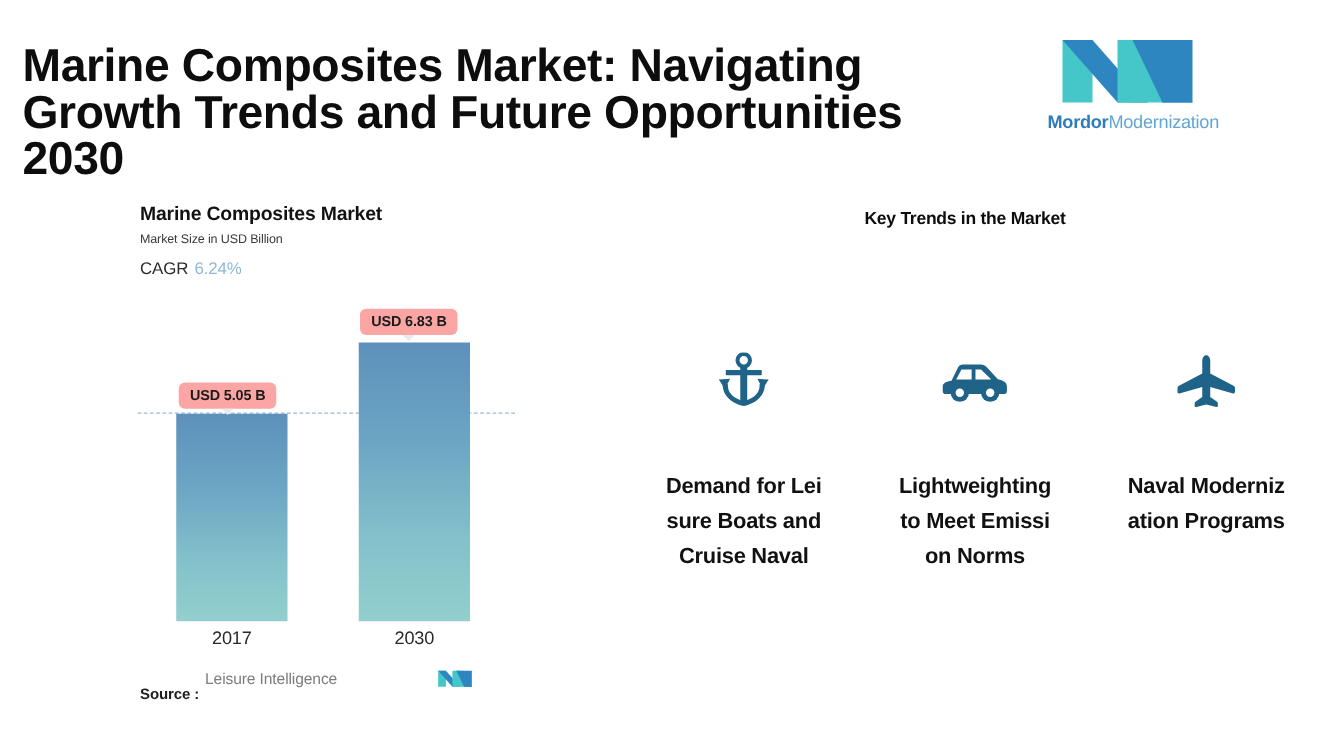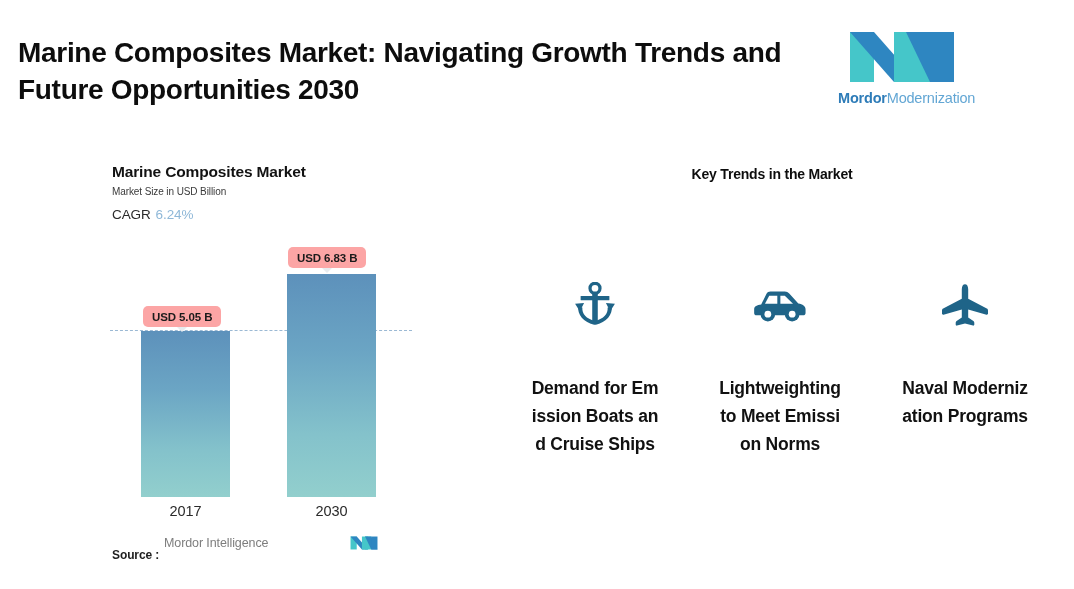--- a/index.html
+++ b/index.html
@@ -16,21 +16,21 @@
     height: 589px;
     background: #ffffff;
   }
 
   
   .page-title {
     position: absolute;
     left: 18px;
     top: 34px;
     width: 770px;
-    font-size: 28px;
+    font-size: 37px;
     font-weight: 700;
     line-height: 37px;
     letter-spacing: -0.3px;
     color: #0d0d0d;
   }
 
   
   .brand-logo {
     position: absolute;
     left: 838px;
@@ -284,21 +284,21 @@
 
       <div class="bar-label label-2025">USD 5.05 B</div>
       <div class="bar-label label-2030">USD 6.83 B</div>
 
       <div class="axis-tick tick-2025">2017</div>
       <div class="axis-tick tick-2030">2030</div>
     </div>
 
     <div class="source-row">
       <span class="source-label">Source :</span>
-      <span class="source-value">Mordor Intelligence</span>
+      <span class="source-value">Leisure Intelligence</span>
       <span class="source-mark">
         <svg viewBox="0 0 108 58" width="28" height="18" aria-hidden="true">
           <polygon points="2,4 26,4 26,54 2,54" fill="#45c6c9"></polygon>
           <polygon points="2,4 26,4 70,54 46,54" fill="#2e86c1"></polygon>
           <polygon points="46,4 70,4 70,54 46,54" fill="#45c6c9"></polygon>
           <polygon points="58,4 82,4 82,54 58,54" fill="#45c6c9"></polygon>
           <polygon points="58,4 82,4 106,54 82,54" fill="#2e86c1"></polygon>
           <polygon points="82,4 106,4 106,54 82,54" fill="#2e86c1"></polygon>
         </svg>
       </span>
@@ -316,21 +316,21 @@
             <g fill="#1f6488">
               <circle cx="24" cy="6.5" r="5.2" fill="none" stroke="#1f6488" stroke-width="3.4"></circle>
               <rect x="21.1" y="11" width="5.8" height="33" rx="0.6"></rect>
               <rect x="9" y="14.6" width="30" height="4.4" rx="0.6"></rect>
               <path d="M6.5 25.5 C5.6 33.5 11.5 42.2 24 44.6 C36.5 42.2 42.4 33.5 41.5 25.5 L37.2 26.6 C37.7 33.2 33.2 38.5 24 40.4 C14.8 38.5 10.3 33.2 10.8 26.6 Z"></path>
               <polygon points="3.2,22.6 12.6,22.0 8.2,30.4"></polygon>
               <polygon points="44.8,22.6 35.4,22.0 39.8,30.4"></polygon>
             </g>
           </svg>
         </div>
-        <div class="trend-label">Demand for Emission Boats and Cruise Ships</div>
+        <div class="trend-label">Demand for Leisure Boats and Cruise Naval</div>
       </div>
 
       <div class="trend-card">
         <div class="trend-icon">
           <svg viewBox="0 0 56 36" width="54" height="36" aria-hidden="true">
             <g fill="#1f6488">
               <path d="M8.5 17.5 L14 6.4 C14.8 4.8 16.3 4 18 4 L33 4 C34.8 4 36.4 4.8 37.6 6.1 L47 16.4 C51.5 17.2 54.5 19.2 54.5 22.3 L54.5 26.2 C54.5 27.6 53.4 28.6 52 28.6 L3.6 28.6 C2.2 28.6 1.2 27.6 1.2 26.2 L1.2 22.3 C1.2 19.6 4.2 17.9 8.5 17.5 Z"></path>
               <path d="M16.8 8.3 L25.2 8.3 L25.2 16.6 L12.4 16.6 Z" fill="#ffffff"></path>
               <path d="M28.4 8.3 L33 8.3 L41.5 16.6 L28.4 16.6 Z" fill="#ffffff"></path>
               <circle cx="15.4" cy="27.5" r="7.6"></circle>

